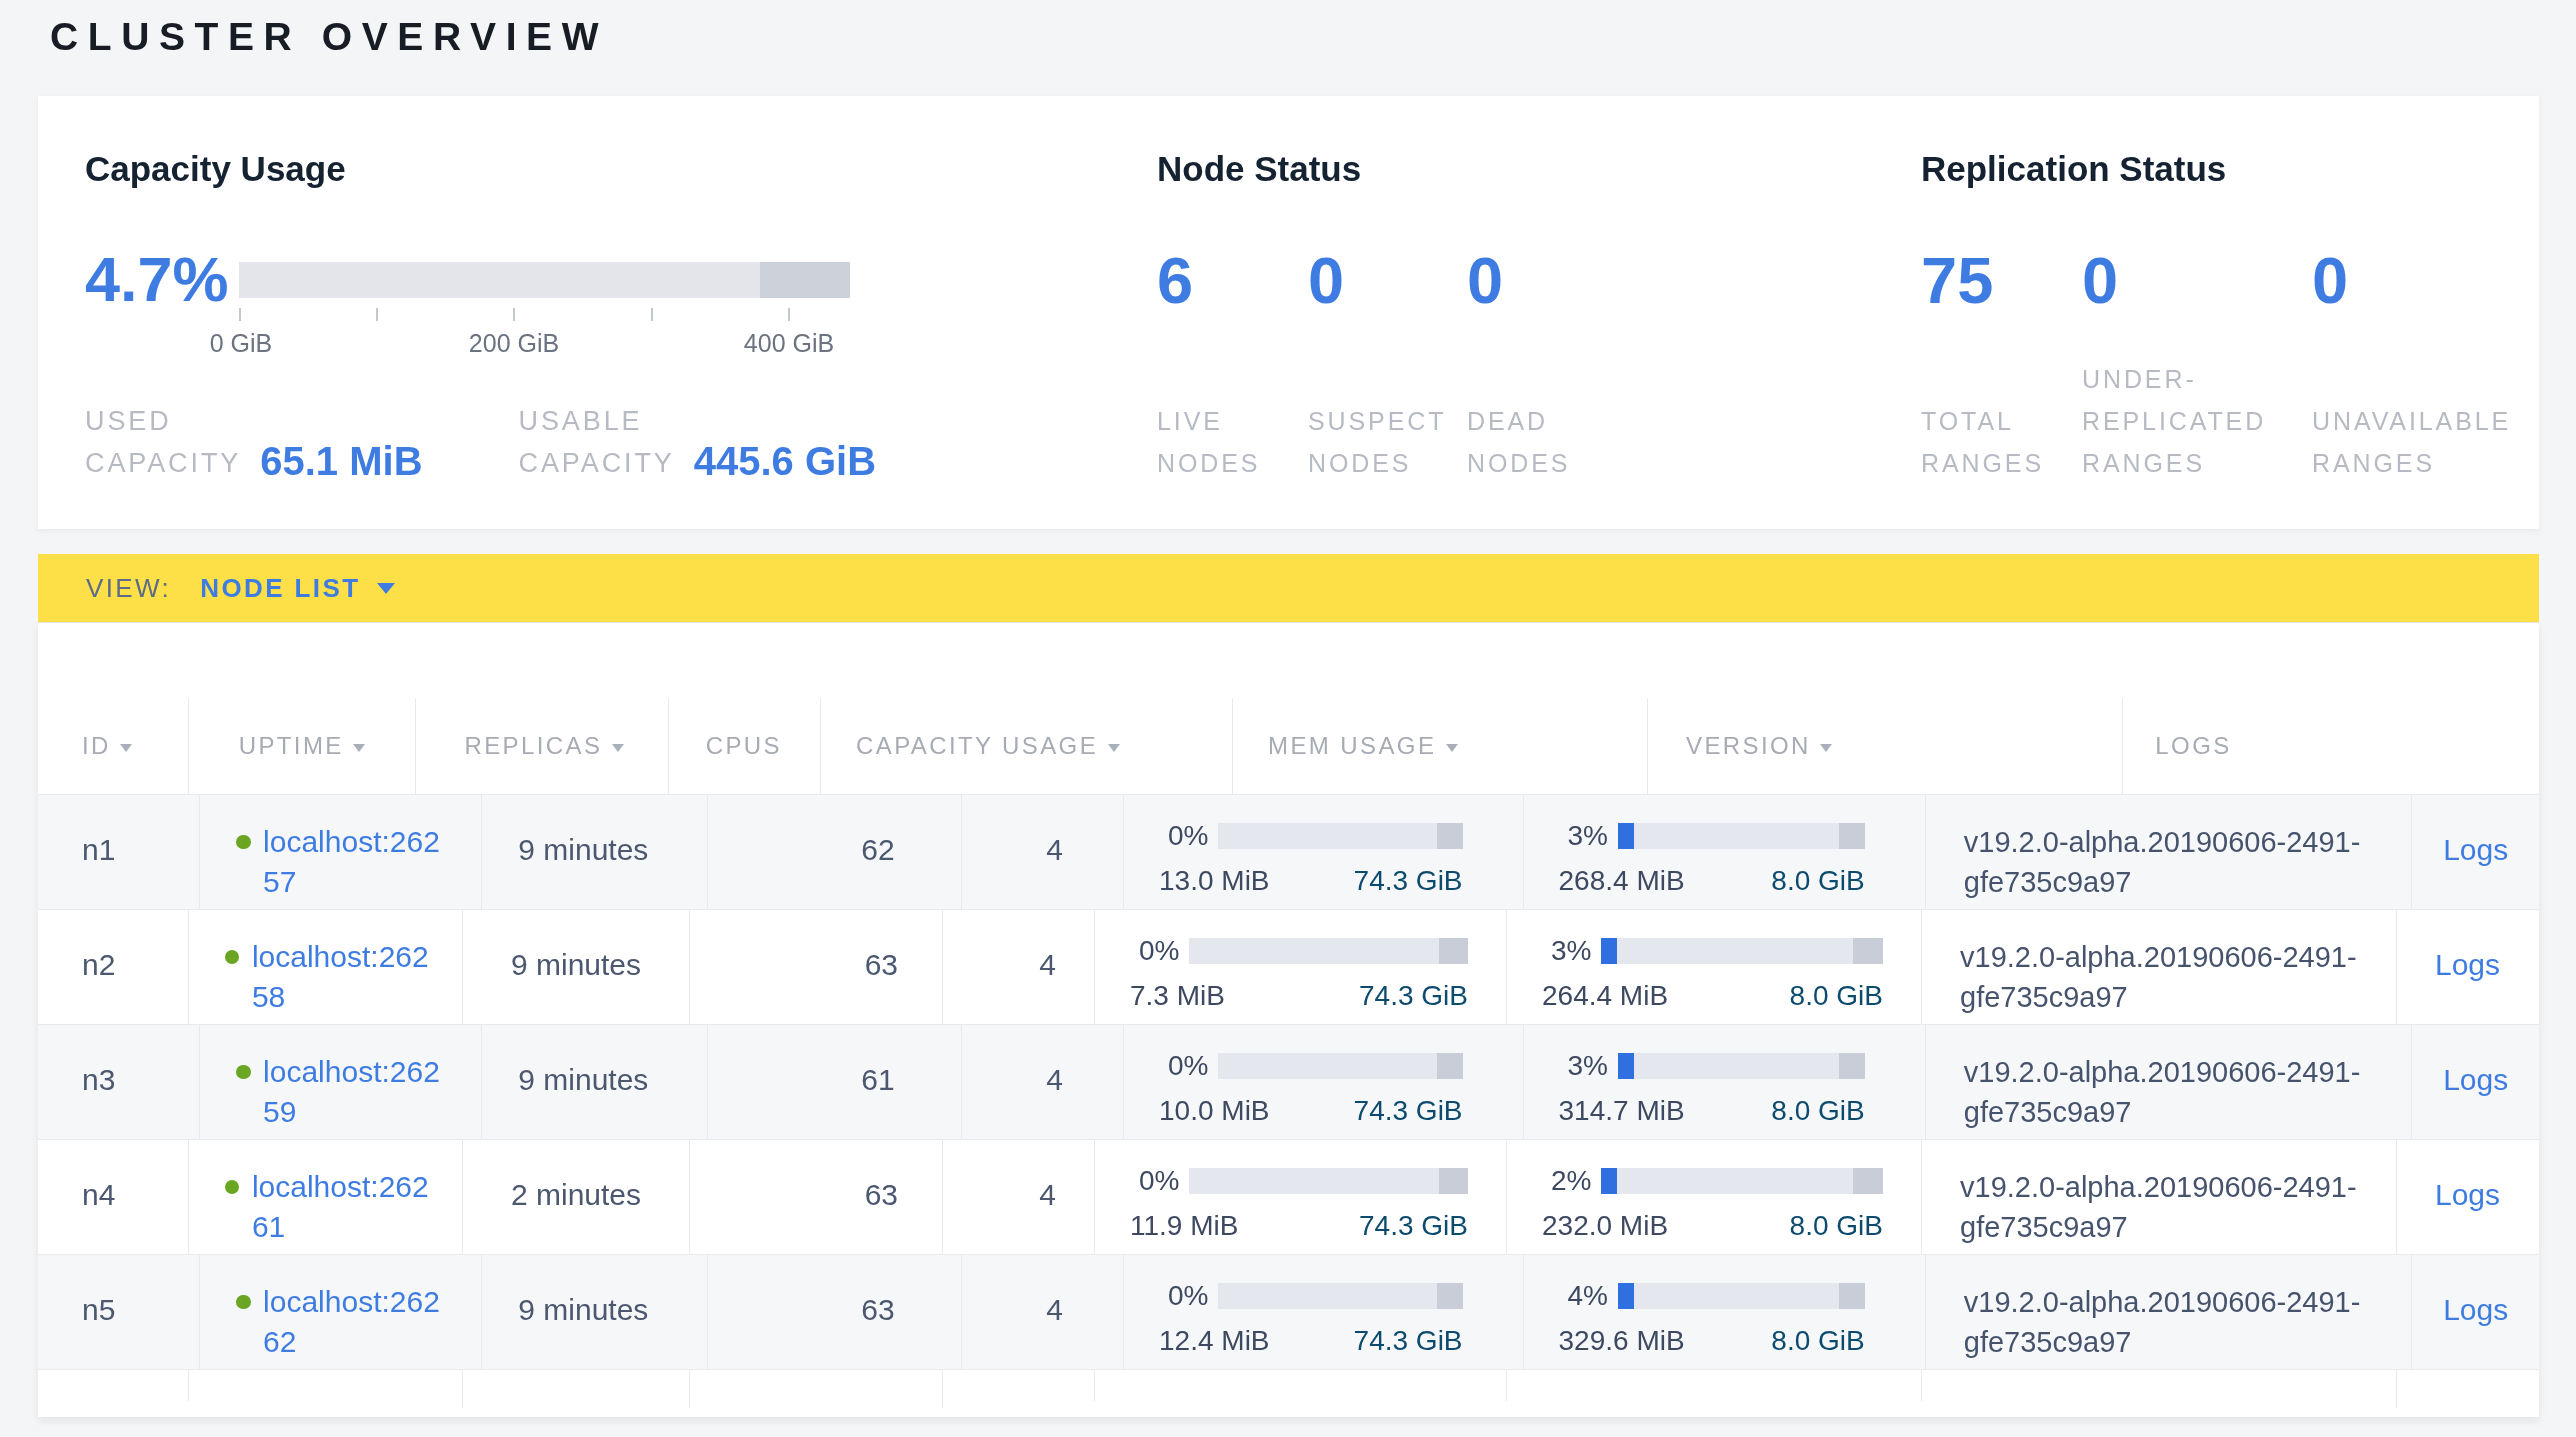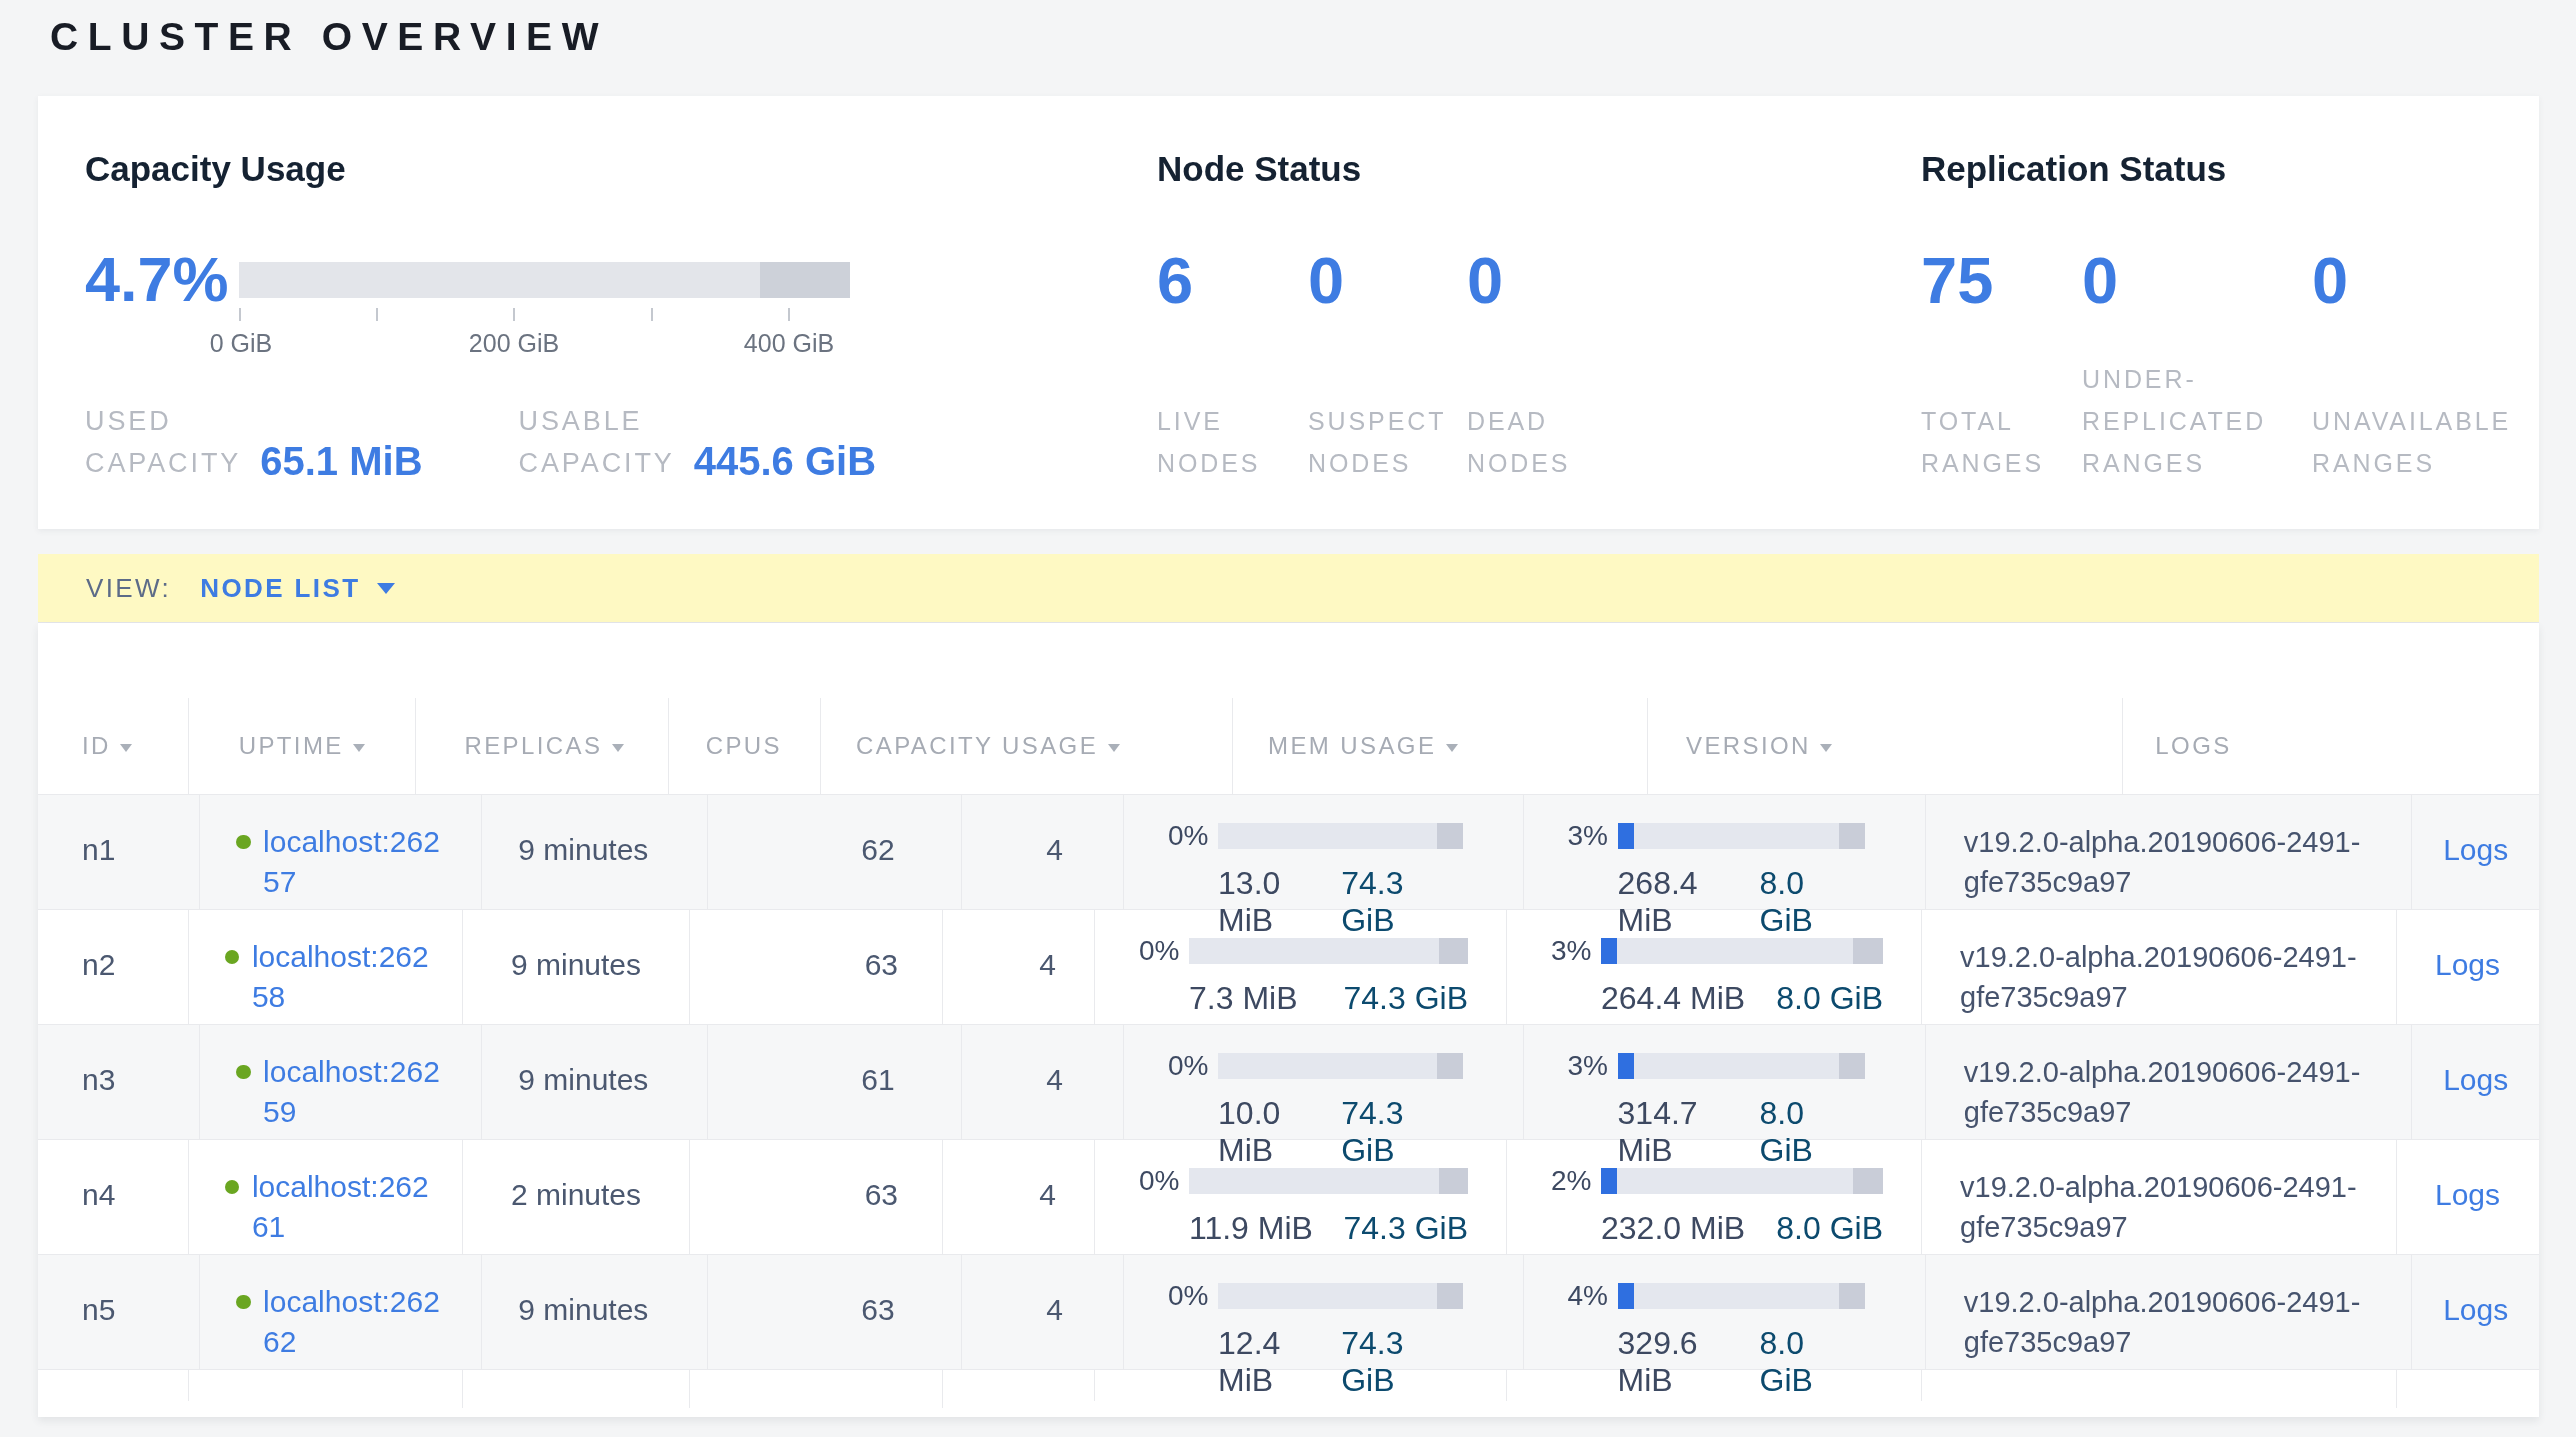--- a/index.html
+++ b/index.html
@@ -43,21 +43,21 @@
 
   .stat { position:absolute; top:0; bottom:0; }
   .ns0{left:0} .ns1{left:151px} .ns2{left:310px}
   .rs0{left:0} .rs1{left:161px} .rs2{left:391px}
   .stat-num { position:absolute; top:94px; font-size:65px; font-weight:600; color:#3e7ce2; }
   .stat-label { position:absolute; bottom:0; font-size:25px; letter-spacing:2.9px; color:#b6bac2; line-height:42px; white-space:nowrap; }
 
   
   .view-bar {
     position:absolute; left:38px; top:554px; width:2501px; height:69px;
-    background:#fef9c3; border-bottom:1px solid #e4e6ea;
+    background:#fde047; border-bottom:1px solid #e4e6ea;
     display:flex; align-items:center; padding-left:48px;
   }
   .view-label { font-size:26px; letter-spacing:2.4px; color:#5c6b88; }
   .view-value { margin-left:29px; display:flex; align-items:center; cursor:pointer;
     font-size:26px; letter-spacing:2.4px; color:#3e7ce2; font-weight:700; }
   .caret-down-blue { margin-left:17px; width:0; height:0;
     border-left:9.6px solid transparent; border-right:9.6px solid transparent; border-top:11.5px solid #3e7ce2; }
 
   
   .table-card {
@@ -96,21 +96,21 @@
   .addr { display:flex; }
   .dot { width:14.4px; height:14.4px; border-radius:50%; background:#6aa621; margin:12.5px 12.5px 0 0; flex:none; }
   .addr-lines { font-size:30px; line-height:40px; color:#3e7ce2; cursor:pointer; white-space:nowrap; }
   .link { color:#3e7ce2; cursor:pointer; }
 
   .usage-top { display:flex; align-items:center; }
   .pct { width:59px; padding-right:9.6px; text-align:right; font-size:28px; color:#3d4961; flex:none; }
   .bar { flex:1; height:26px; background:#e4e7ee; position:relative; }
   .bar-dark { position:absolute; right:0; top:0; bottom:0; width:10.5%; background:#c9cdd8; }
   .bar-fill { position:absolute; left:0; top:0; bottom:0; width:0; background:#2f6fe0; }
-  .usage-vals { display:flex; margin-left:59px; margin-top:13.4px; font-size:32px; }
+  .usage-vals { display:flex; margin-top:13.4px; font-size:28px; }
   .used { color:#3d4961; }
   .total { margin-left:auto; color:#0c4a6e; }
   .vline { white-space:nowrap; }
 </style>
 </head>
 <body>
 
 <div class="page-title">CLUSTER OVERVIEW</div>
 
 <section class="summary-card">

